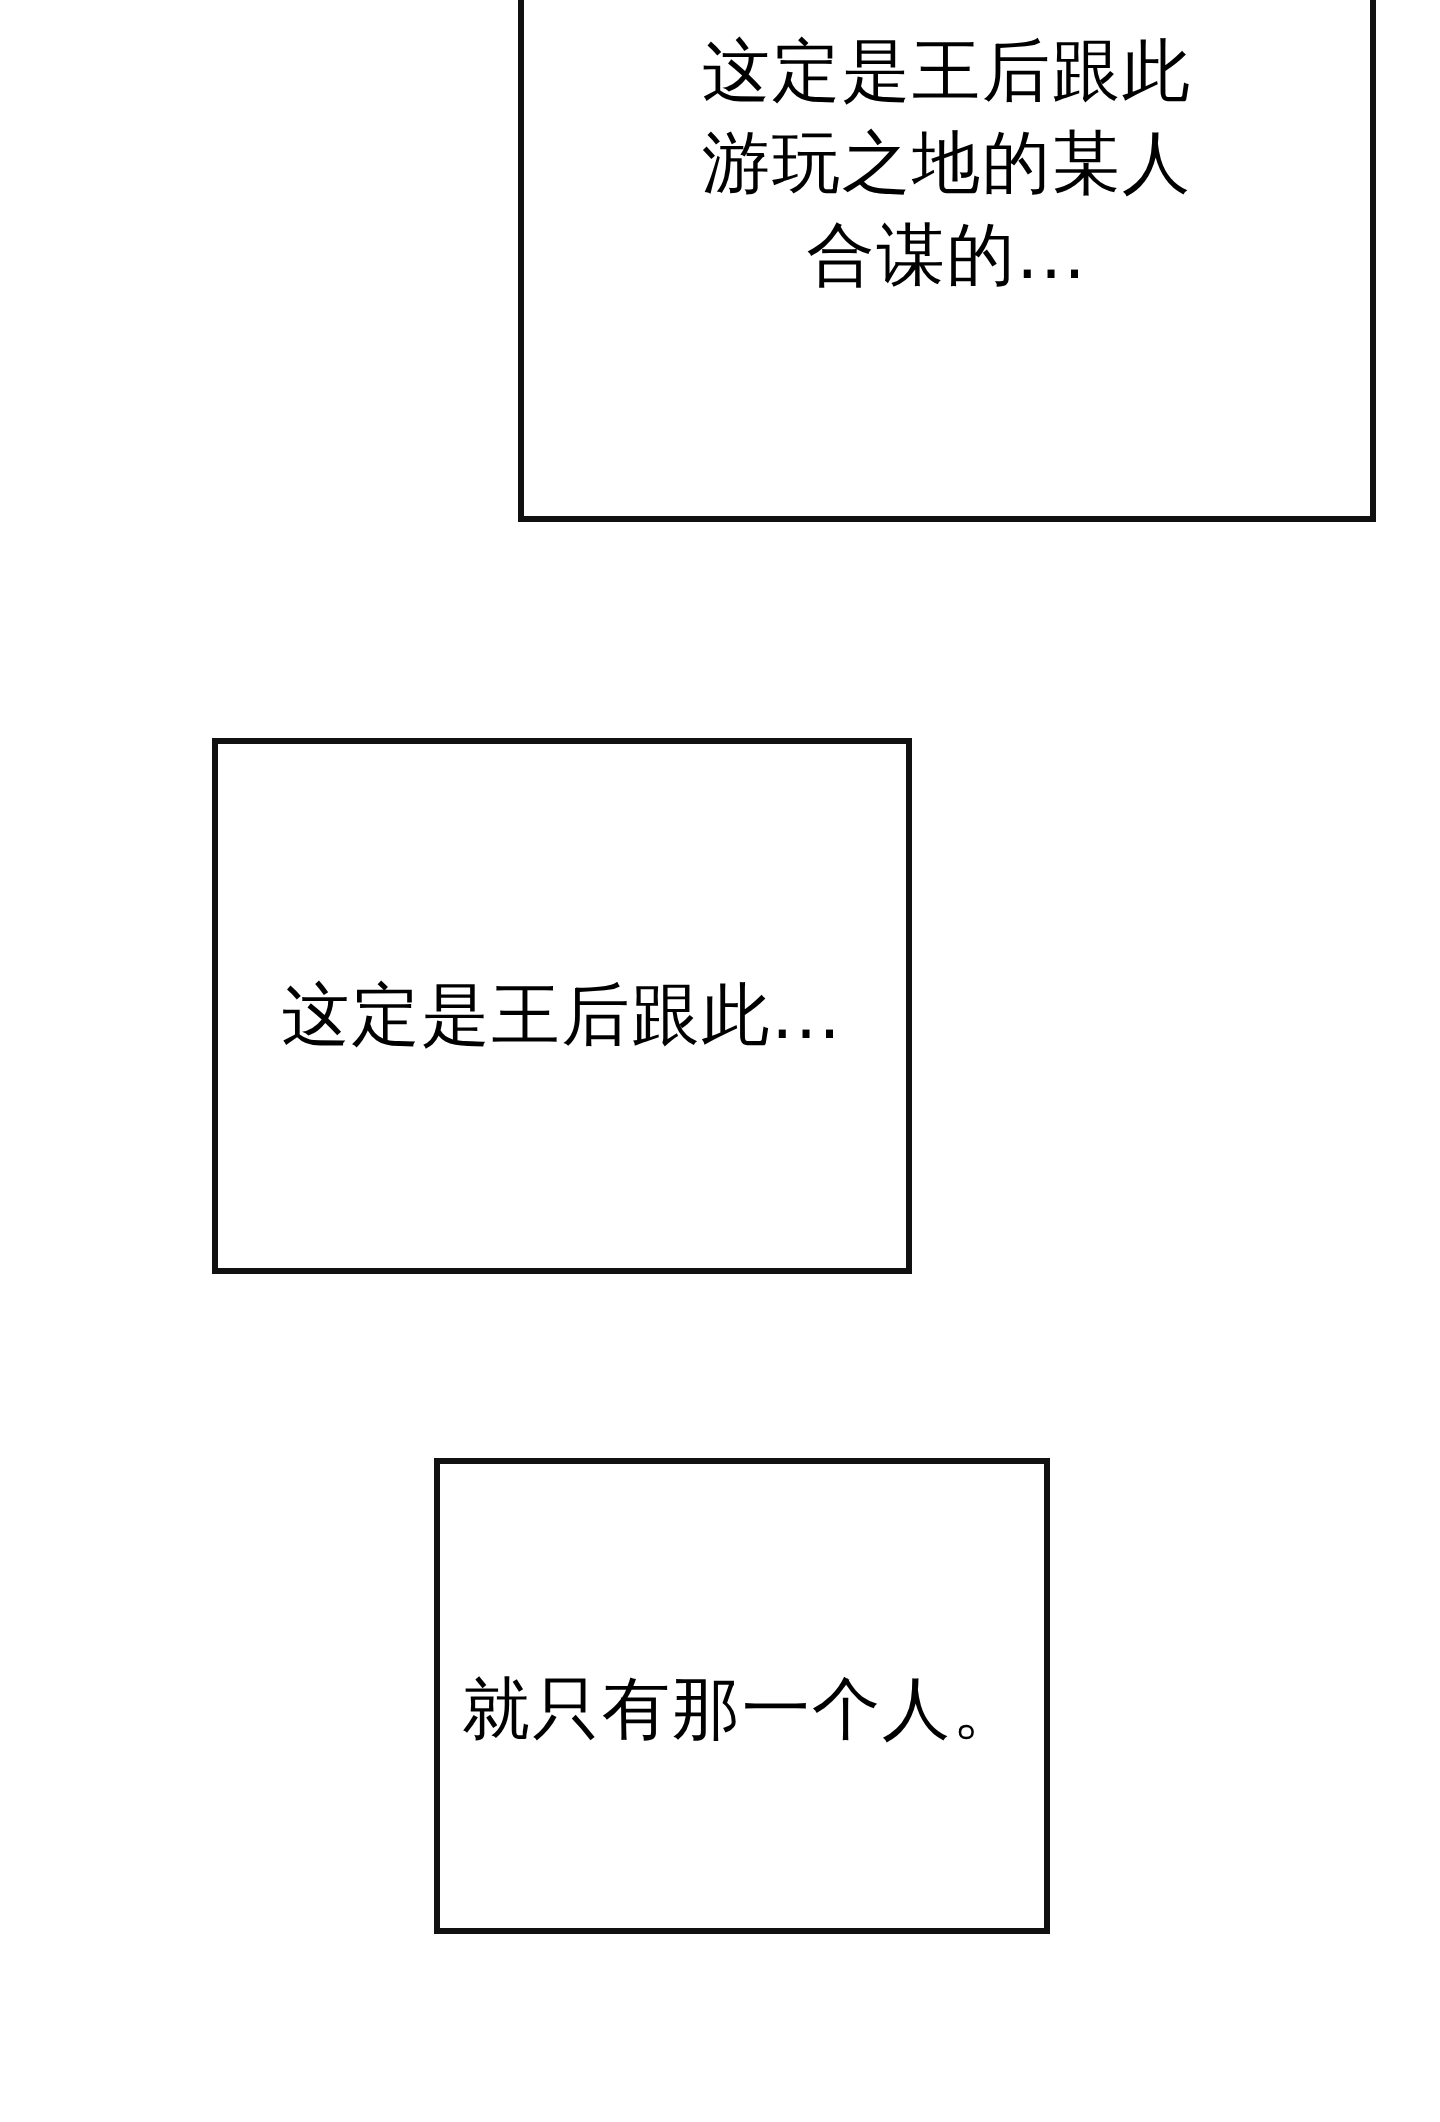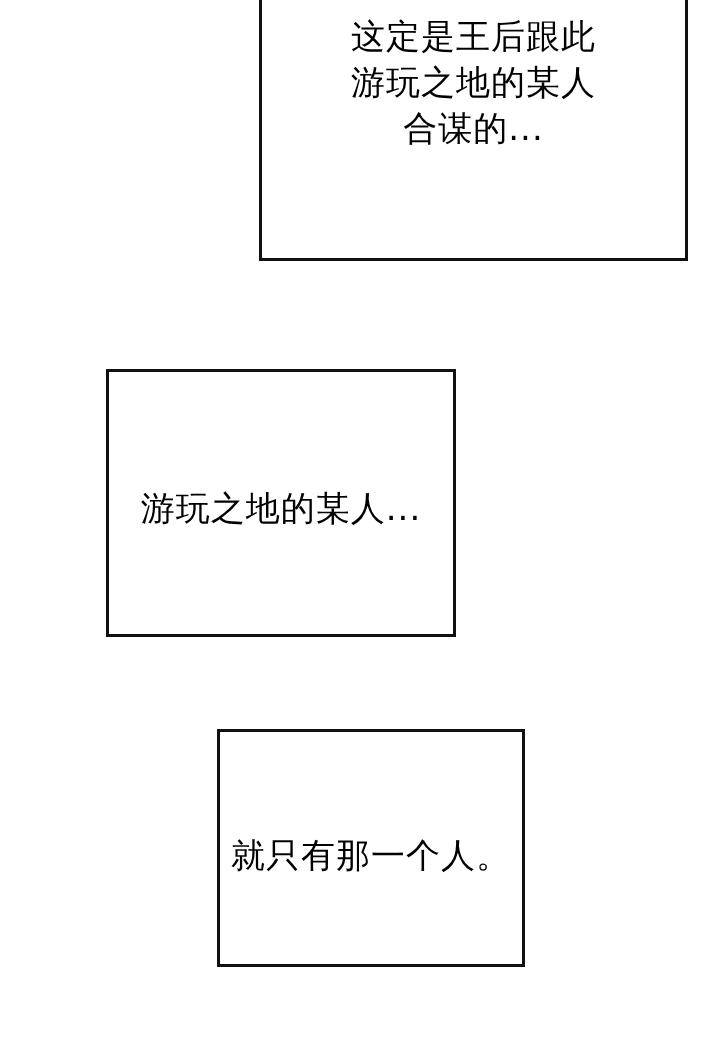--- a/index.html
+++ b/index.html
@@ -28,18 +28,18 @@
 </head>
 <body>
 
 <div id="panel-1" class="panel">
   <div class="bubble-text">这定是王后跟此
 游玩之地的某人
 合谋的...</div>
 </div>
 
 <div id="panel-2" class="panel">
-  <div class="bubble-text">游玩之地的某人...</div>
+  <div class="bubble-text">这定是王后跟此...</div>
 </div>
 
 <div id="panel-3" class="panel">
   <div class="bubble-text">就只有那一个人。</div>
 </div>
 
 </body></html>

